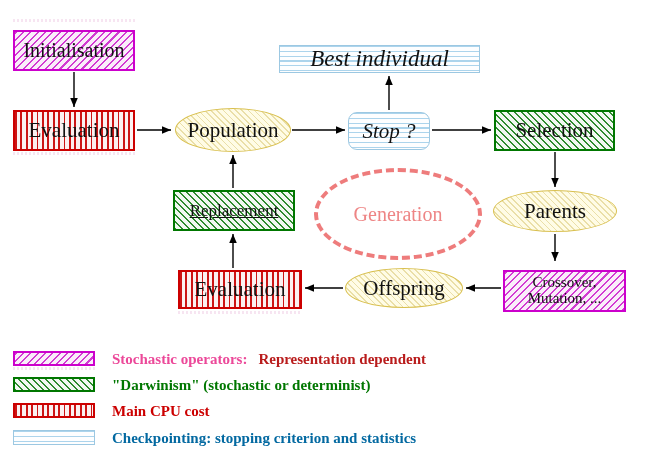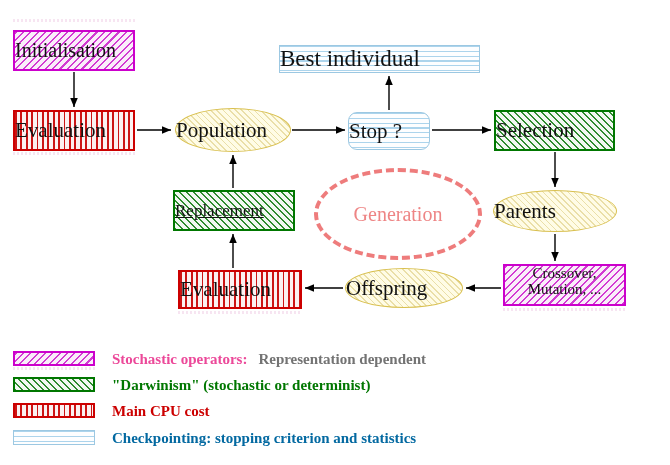--- a/index.html
+++ b/index.html
@@ -18,30 +18,31 @@
     border:2px solid #007700;
     background:repeating-linear-gradient(45deg,#2E8B2E 0,#2E8B2E 1.4px,#F2F8F2 1.4px,#F2F8F2 4.8px);
   }
   .stripes-red{
     border:2px solid #CC0000;
     background:repeating-linear-gradient(90deg,#CC1414 0,#CC1414 1.8px,#FBF1F1 1.8px,#FBF1F1 5.4px);
   }
   .stripes-blue{
     border:1.5px solid #9CC8E2;
     background:repeating-linear-gradient(180deg,#ACD4EC 0,#ACD4EC 1.3px,#FDFEFF 1.3px,#FDFEFF 4.8px);
+    font-style:italic;
   }
   .hatch-yellow{
     border:1.5px solid #D9C050;
     background:repeating-linear-gradient(45deg,#EADFA8 0,#EADFA8 1.2px,#FFFCE6 1.2px,#FFFCE6 4.4px);
   }
 
   
   .node{
     position:absolute;box-sizing:border-box;
-    display:flex;align-items:center;
+    display:flex;align-items:center;justify-content:center;
     color:#111;text-align:center;line-height:1.05;
   }
   .ellipse{border-radius:50%;}
   .rounded{border-radius:9px;}
   .fs20{font-size:20px;} .fs21{font-size:21px;} .fs23{font-size:23px;}
   .fs17{font-size:17px;} .fs15{font-size:15px;}
 
   .generation-ellipse{
     position:absolute;box-sizing:border-box;border:4px dashed #EE7C7C;border-radius:50%;
     display:flex;align-items:center;justify-content:center;
@@ -57,21 +58,21 @@
     background:repeating-linear-gradient(90deg,#F0CFE6 0,#F0CFE6 2px,transparent 2px,transparent 4px);
   }
 
   
   .legend-swatch{position:absolute;left:13px;width:82px;height:15px;box-sizing:border-box;}
   .legend-text{
     position:absolute;left:112px;height:18px;line-height:18px;white-space:nowrap;
     font-weight:bold;font-size:15px;
   }
   .lt-magenta{color:#ec4899;}
-  .lt-gold{color:#737373;margin-left:11px;}
+  .lt-gold{color:#b91c1c;margin-left:11px;}
   .lt-green{color:#007700;}
   .lt-red{color:#CC0000;}
   .lt-blue{color:#0369a1;}
 </style>
 </head>
 <body>
 
 <div class="stage">
 
   <div class="ghost" style="left:13px;top:19px;width:124px;"></div>
@@ -128,21 +129,21 @@
   </div>
 
   <div class="generation-ellipse" style="left:314px;top:168px;width:168px;height:92px;">
     <span>Generation</span>
   </div>
 
   <div class="node ellipse hatch-yellow fs21" style="left:493px;top:190px;width:124px;height:42px;">
     <span>Parents</span>
   </div>
 
-  <div class="node hatch-magenta fs15" style="left:503px;top:264px;width:123px;height:42px;flex-direction:column;">
+  <div class="node hatch-magenta fs15" style="left:503px;top:270px;width:123px;height:42px;flex-direction:column;">
     <span>Crossover,</span>
     <span>Mutation, ...</span>
   </div>
 
   <div class="node ellipse hatch-yellow fs21" style="left:345px;top:268px;width:118px;height:40px;">
     <span>Offspring</span>
   </div>
 
   <div class="node stripes-red fs21" style="left:178px;top:270px;width:124px;height:39px;">
     <span>Evaluation</span>

